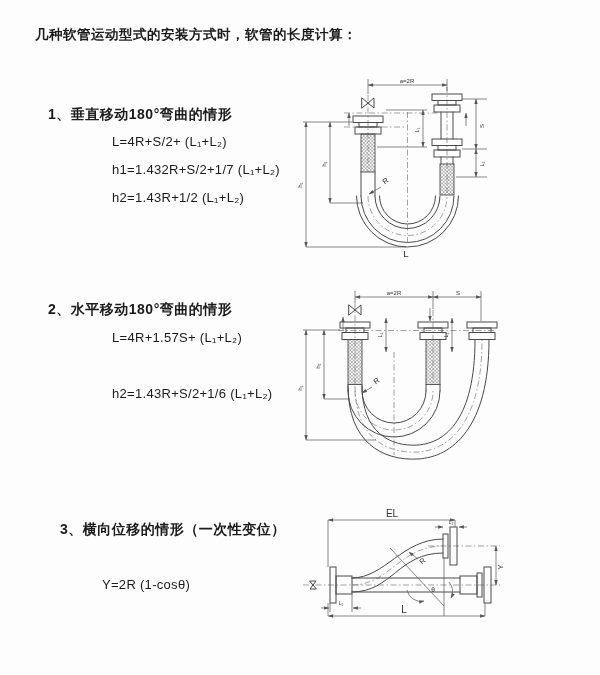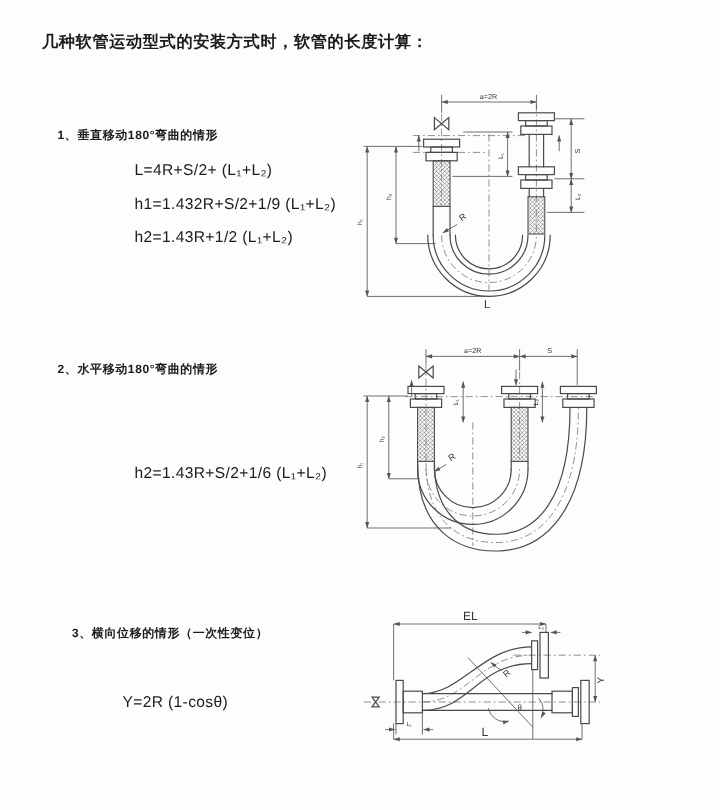--- a/index.html
+++ b/index.html
@@ -1,43 +1,44 @@
 <!DOCTYPE html>
 <html><head>
 <meta charset="utf-8">
 <style>
   html,body{margin:0;padding:0;background:#e8e8e8;}
   .page{position:relative;width:600px;height:675px;background:#fdfdfd;overflow:hidden;
         font-family:"Liberation Sans", sans-serif;color:#1b1b1b;}
   .title{position:absolute;left:35px;top:26px;font-size:13.5px;font-weight:600;letter-spacing:.5px;}
-  .sec-heading{position:absolute;font-size:10px;font-weight:600;letter-spacing:.5px;}
+  .sec-heading{position:absolute;font-size:14px;font-weight:600;letter-spacing:.5px;}
   .formula{position:absolute;font-size:13px;font-weight:500;letter-spacing:.3px;margin-left:46px;}
   .h1-pos{left:48px;top:106px}.f11{left:66px;top:134px}.f12{left:66px;top:162px}.f13{left:66px;top:190px}
   .h2-pos{left:48px;top:301px}.f21{left:66px;top:330px}.f22{left:66px;top:358px}.f23{left:66px;top:386px}
   .h3-pos{left:60px;top:521px}.f31{left:66px;top:549px}.f32{left:56px;top:577px}.f33{left:66px;top:605px}
   svg{position:absolute;overflow:visible;}
   .obj{stroke:#4a4a4a;stroke-width:1;fill:none;stroke-linecap:round;}
   .dim{stroke:#555;stroke-width:.7;fill:none;}
   .cl{stroke:#666;stroke-width:.6;fill:none;stroke-dasharray:6 2.5 1.5 2.5;}
   .lbl{font-family:"Liberation Sans",sans-serif;fill:#333;}
   .braid{stroke:#4a4a4a;stroke-width:.9;}
 </style>
 </head>
 <body>
 
 <div class="page">
 
   <div class="title">几种软管运动型式的安装方式时，软管的长度计算：</div>
 
   <div class="sec-heading h1-pos">1、垂直移动180°弯曲的情形</div>
   <div class="formula f11">L=4R+S/2+ (L₁+L₂)</div>
-  <div class="formula f12">h1=1.432R+S/2+1/9 (L₁+L₂)</div>
+  <div class="formula f12">h1=1.432R+S/2+1/7 (L₁+L₂)</div>
   <div class="formula f13">h2=1.43R+1/2 (L₁+L₂)</div>
 
   <div class="sec-heading h2-pos">2、水平移动180°弯曲的情形</div>
+  <div class="formula f21">L=4R+1.57S+ (L₁+L₂)</div>
   <div class="formula f23">h2=1.43R+S/2+1/6 (L₁+L₂)</div>
 
   <div class="sec-heading h3-pos">3、横向位移的情形（一次性变位）</div>
   <div class="formula f32">Y=2R (1-cosθ)</div>
 
   <svg style="left:293px;top:70px" width="305" height="195" viewBox="293 70 305 195">
     <defs>
       <marker id="d1as" markerWidth="6" markerHeight="5" refX="0.4" refY="2" orient="auto" markerUnits="userSpaceOnUse">
         <path d="M5.5,0.3 L0.3,2 L5.5,3.7 Z" fill="#555"></path>
         </marker>

